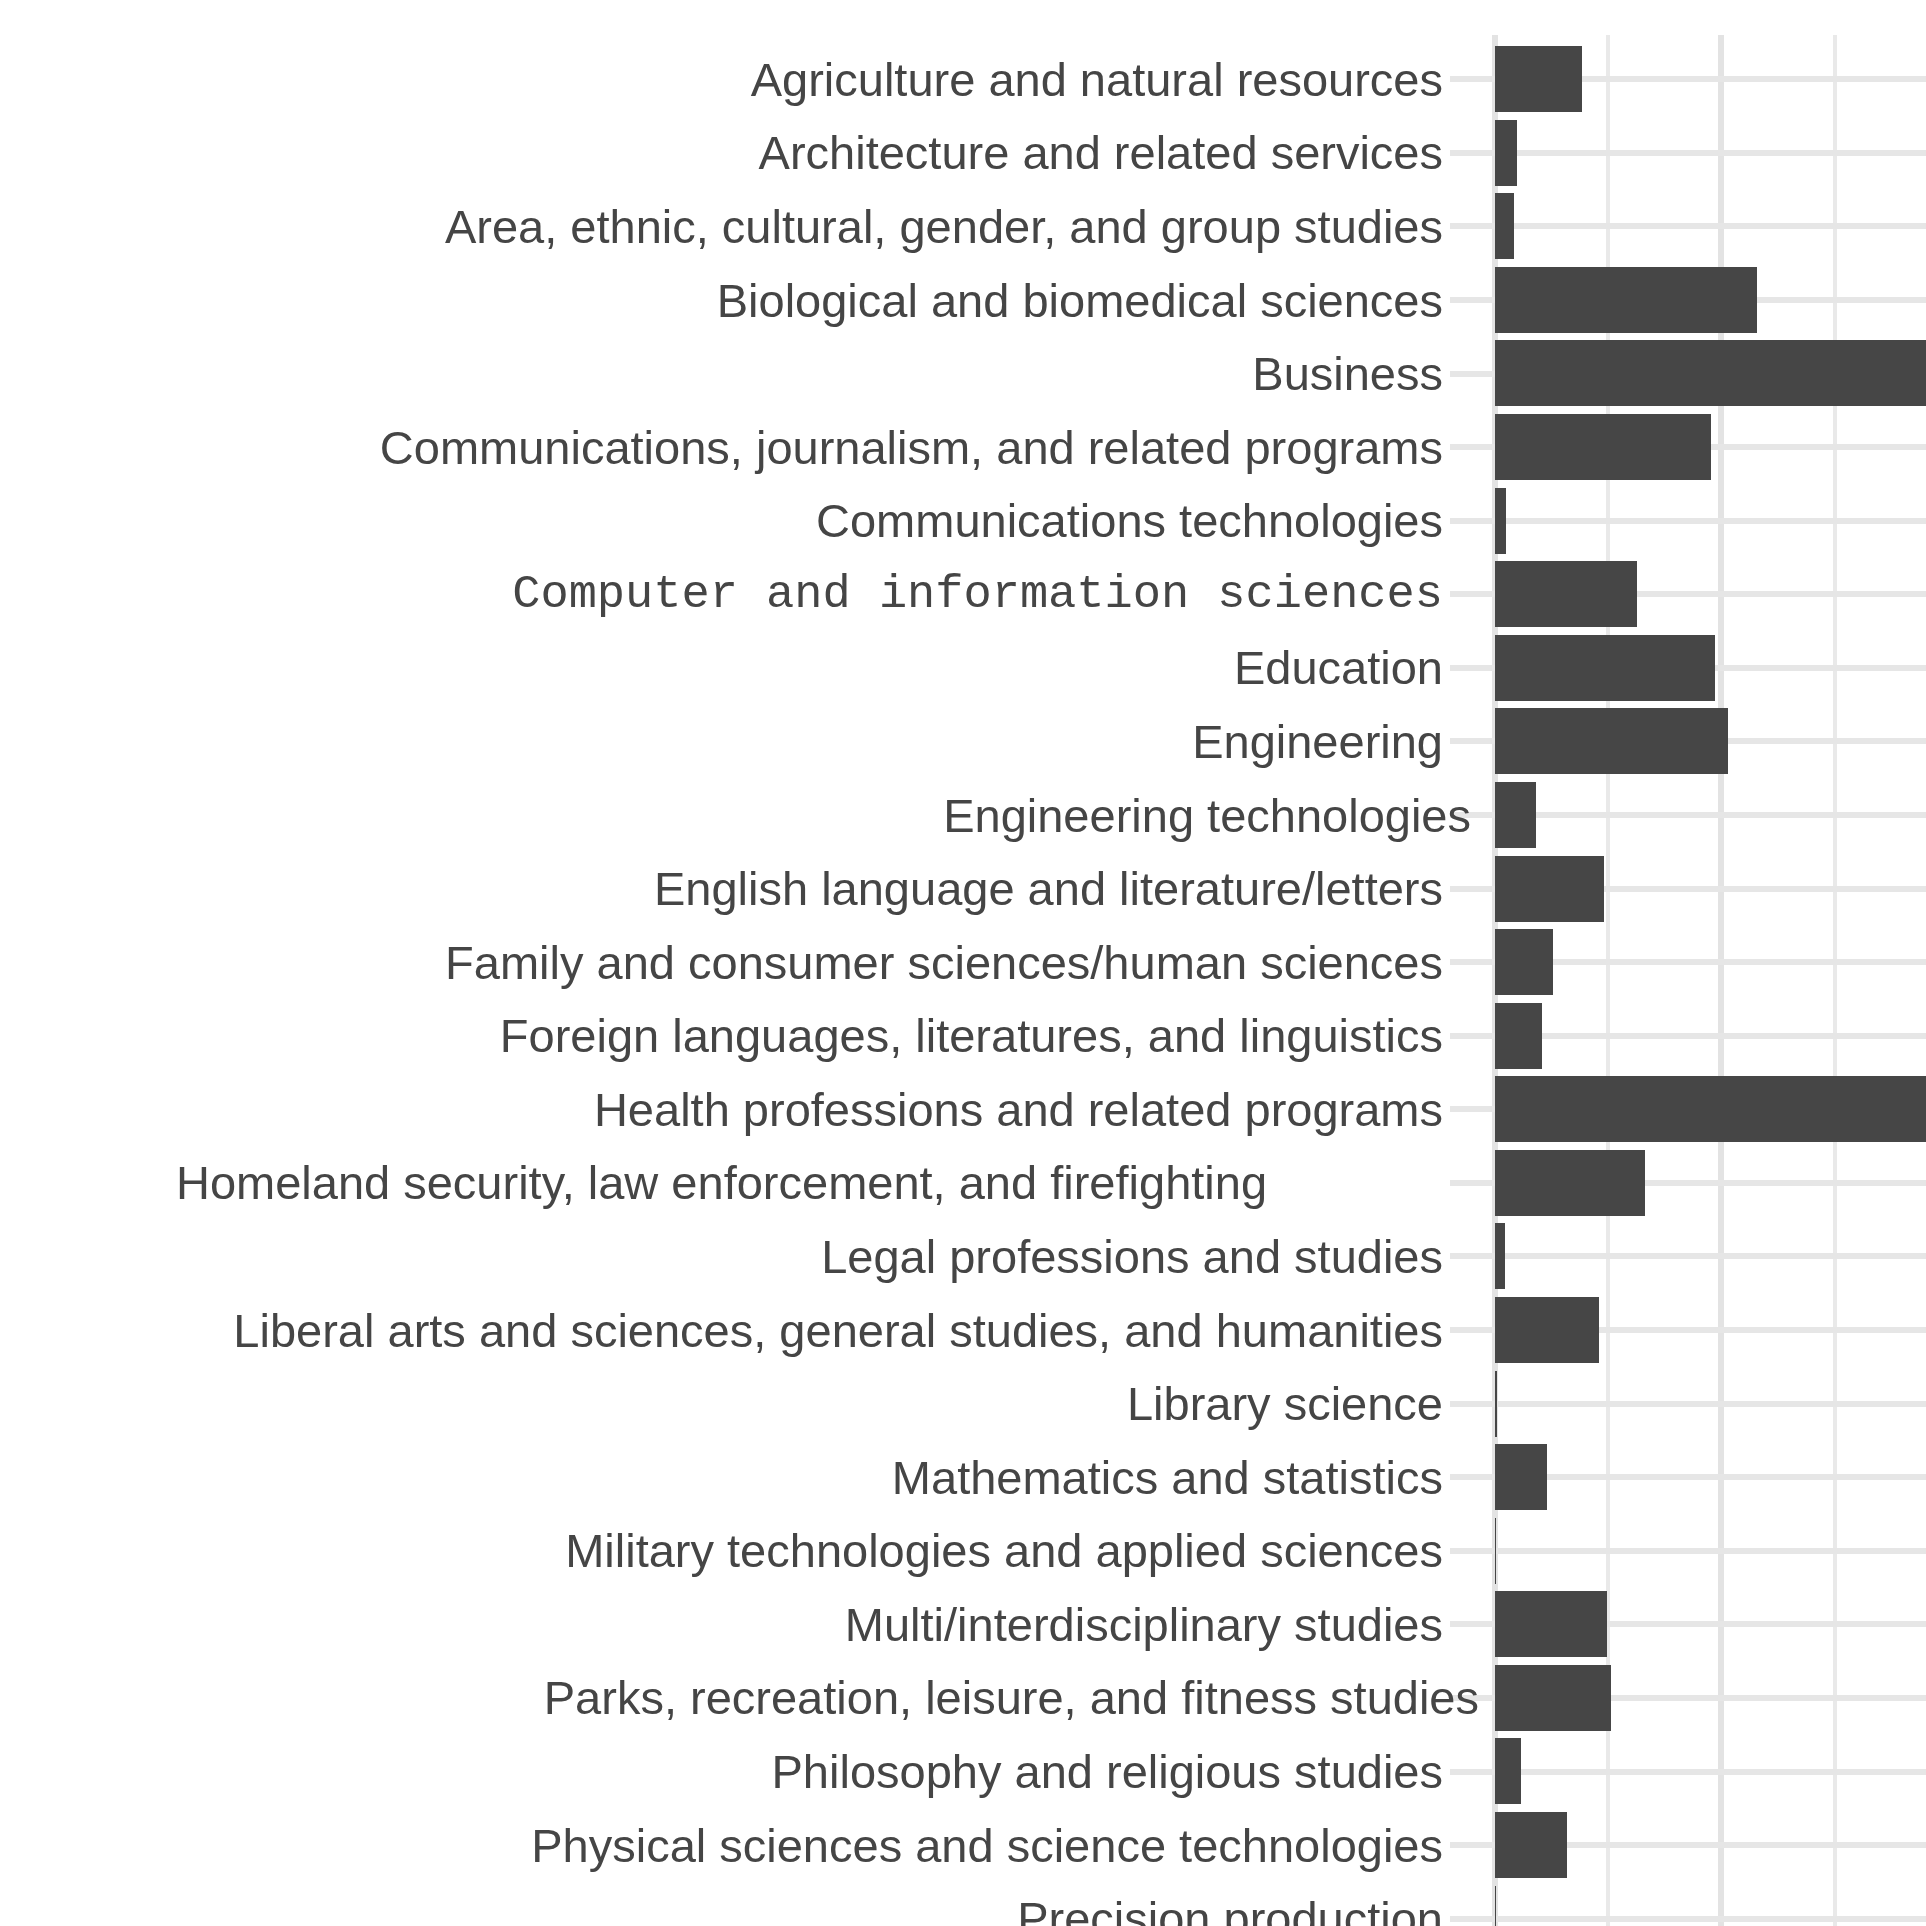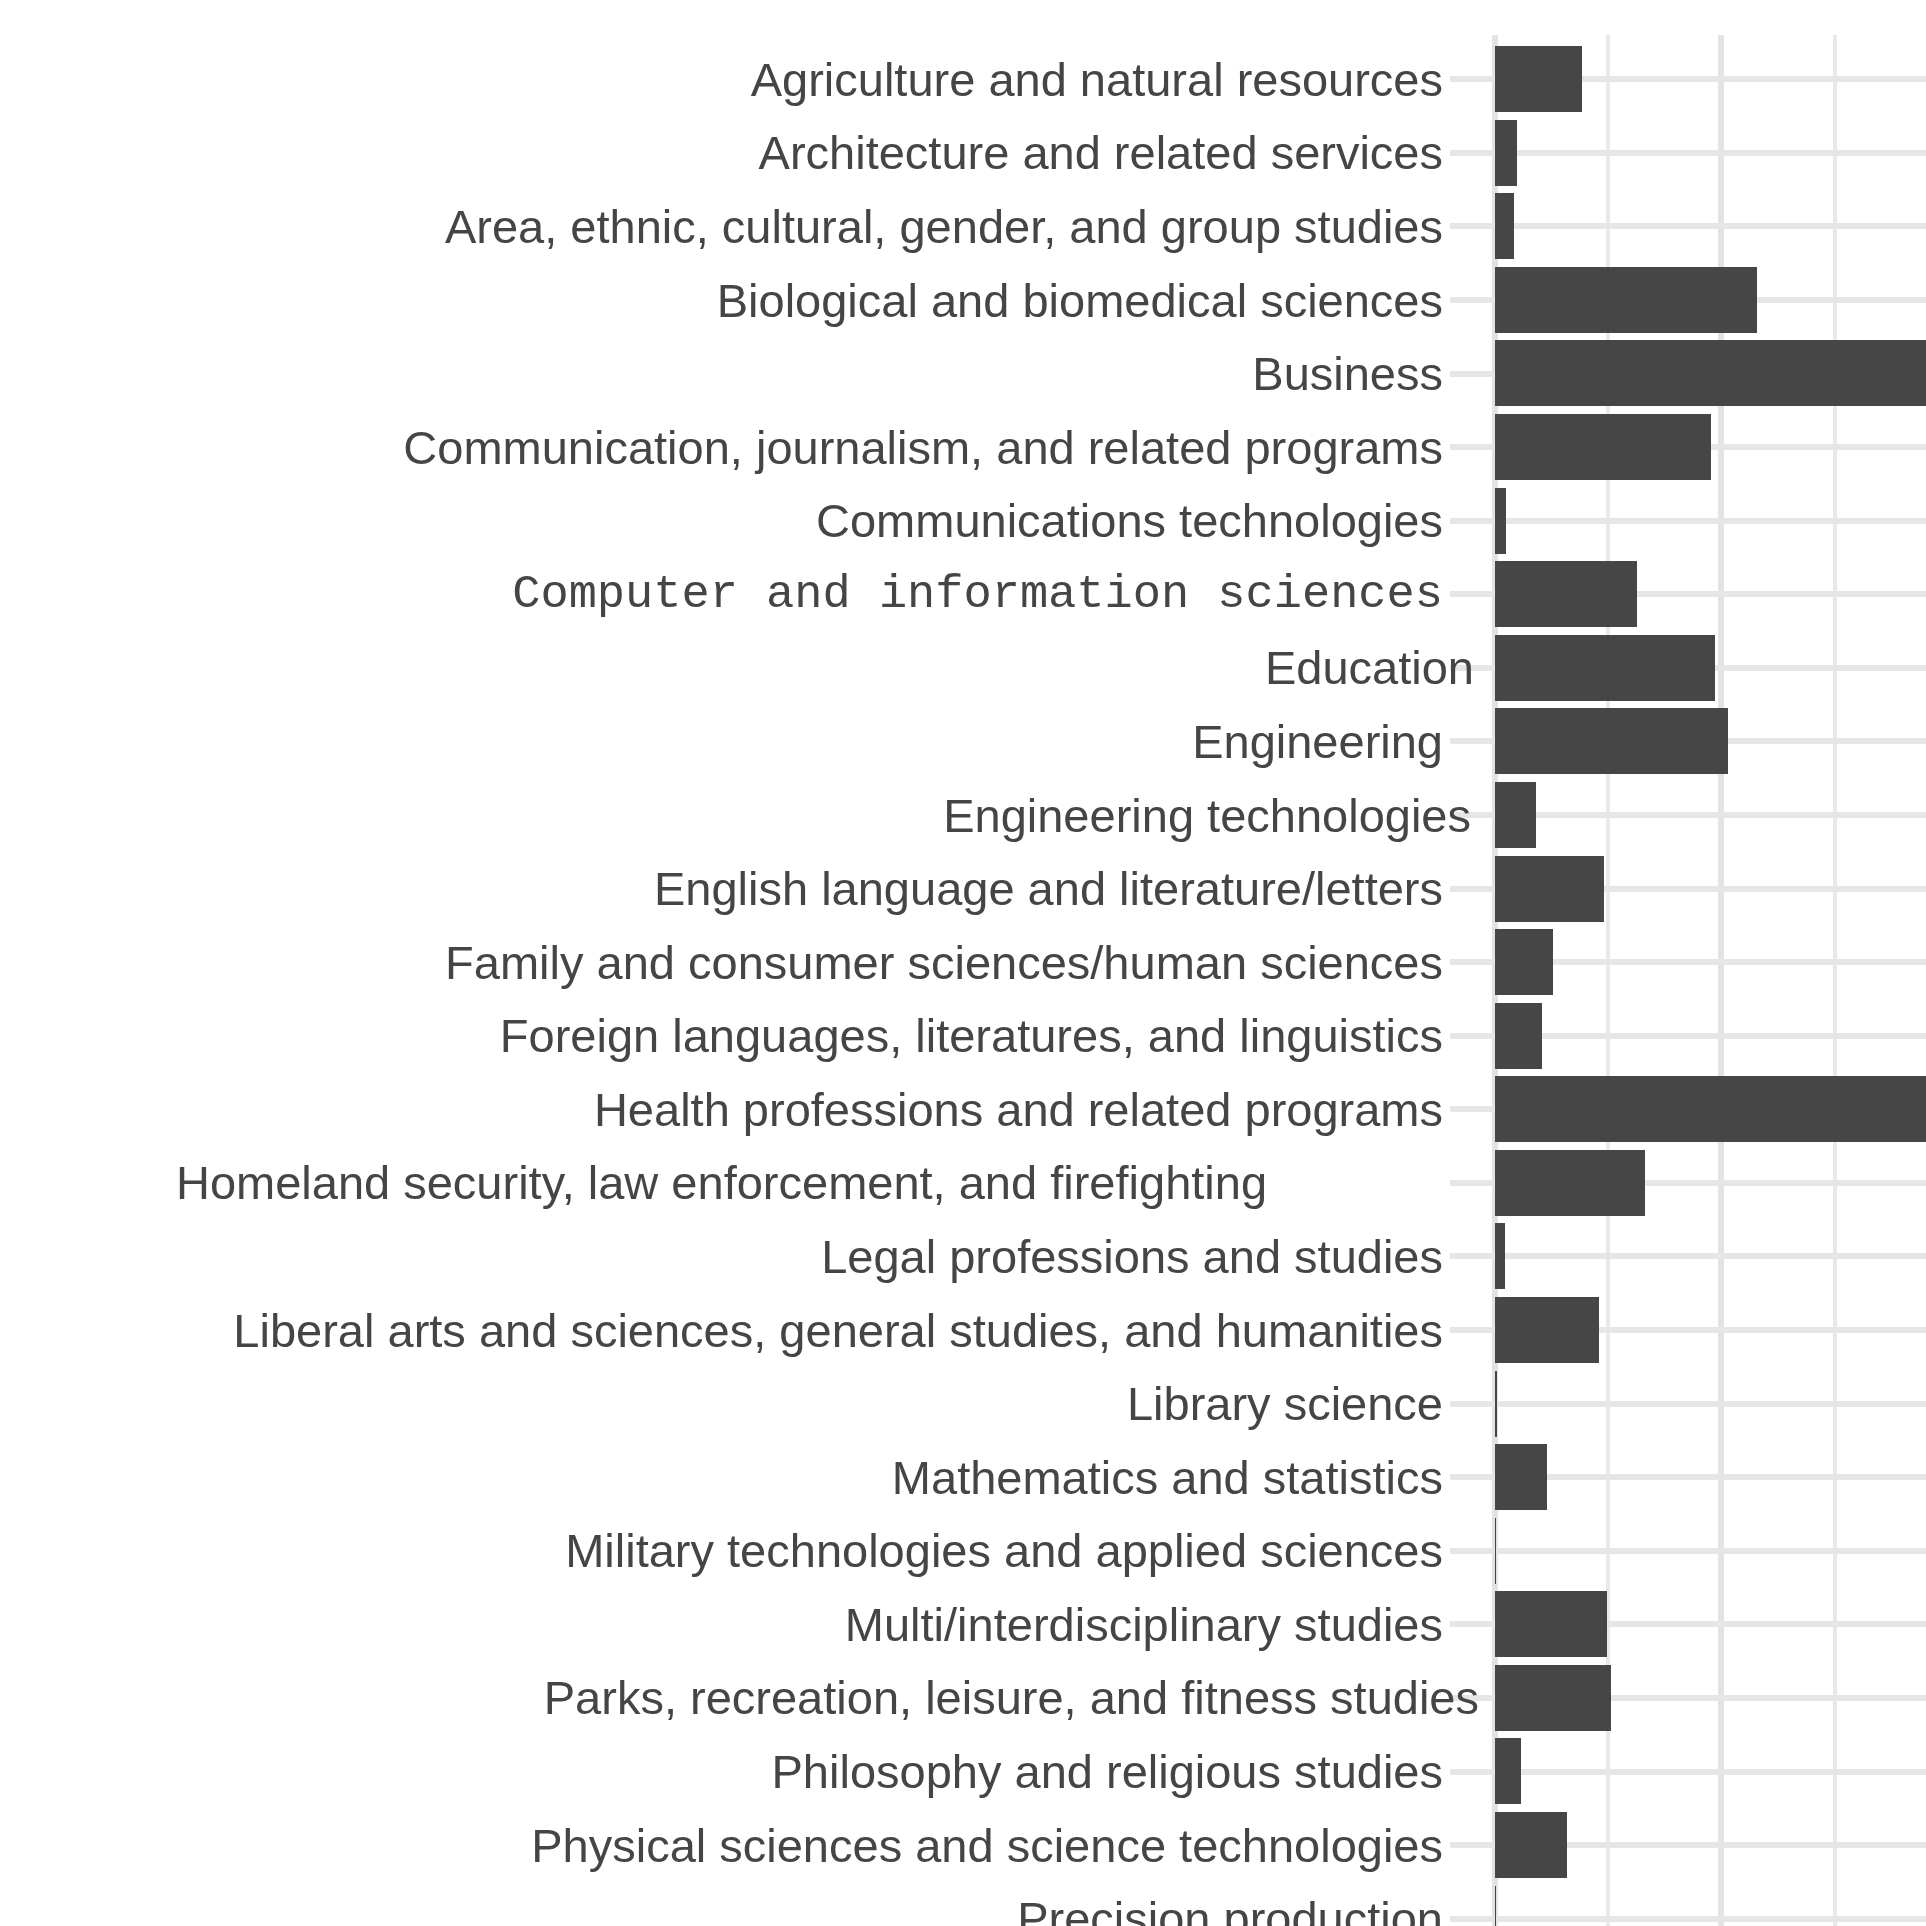--- a/index.html
+++ b/index.html
@@ -116,24 +116,24 @@
       <div class="bar" style="left: 45px; top: 1777px; width: 72px;"></div>
       <div class="hgrid" style="top: 1881px;"></div>
       <div class="bar" style="left: 45px; top: 1851px; width: 1.2px;"></div>
     </div>
   <div id="labels">
       <div class="cat-label" style="top: 53px;">Agriculture and natural resources</div>
       <div class="cat-label" style="top: 126px;">Architecture and related services</div>
       <div class="cat-label" style="top: 200px;">Area, ethnic, cultural, gender, and group studies</div>
       <div class="cat-label" style="top: 274px;">Biological and biomedical sciences</div>
       <div class="cat-label" style="top: 347px;">Business</div>
-      <div class="cat-label" style="top: 421px;">Communication, journalism, and related programs</div>
+      <div class="cat-label" style="top: 421px;">Communications, journalism, and related programs</div>
       <div class="cat-label" style="top: 494px;">Communications technologies</div>
       <div class="cat-label" style="top: 568px; font-family: Liberation Mono, monospace;">Computer and information sciences</div>
-      <div class="cat-label" style="top: 641px; margin-left: 31px;">Education</div>
+      <div class="cat-label" style="top: 641px;">Education</div>
       <div class="cat-label" style="top: 715px;">Engineering</div>
       <div class="cat-label" style="top: 789px; margin-left: 28px;">Engineering technologies</div>
       <div class="cat-label" style="top: 862px;">English language and literature/letters</div>
       <div class="cat-label" style="top: 936px;">Family and consumer sciences/human sciences</div>
       <div class="cat-label" style="top: 1009px;">Foreign languages, literatures, and linguistics</div>
       <div class="cat-label" style="top: 1083px;">Health professions and related programs</div>
       <div class="cat-label" style="top: 1156px; text-align: center;">Homeland security, law enforcement, and firefighting</div>
       <div class="cat-label" style="top: 1230px;">Legal professions and studies</div>
       <div class="cat-label" style="top: 1304px;">Liberal arts and sciences, general studies, and humanities</div>
       <div class="cat-label" style="top: 1377px;">Library science</div>

